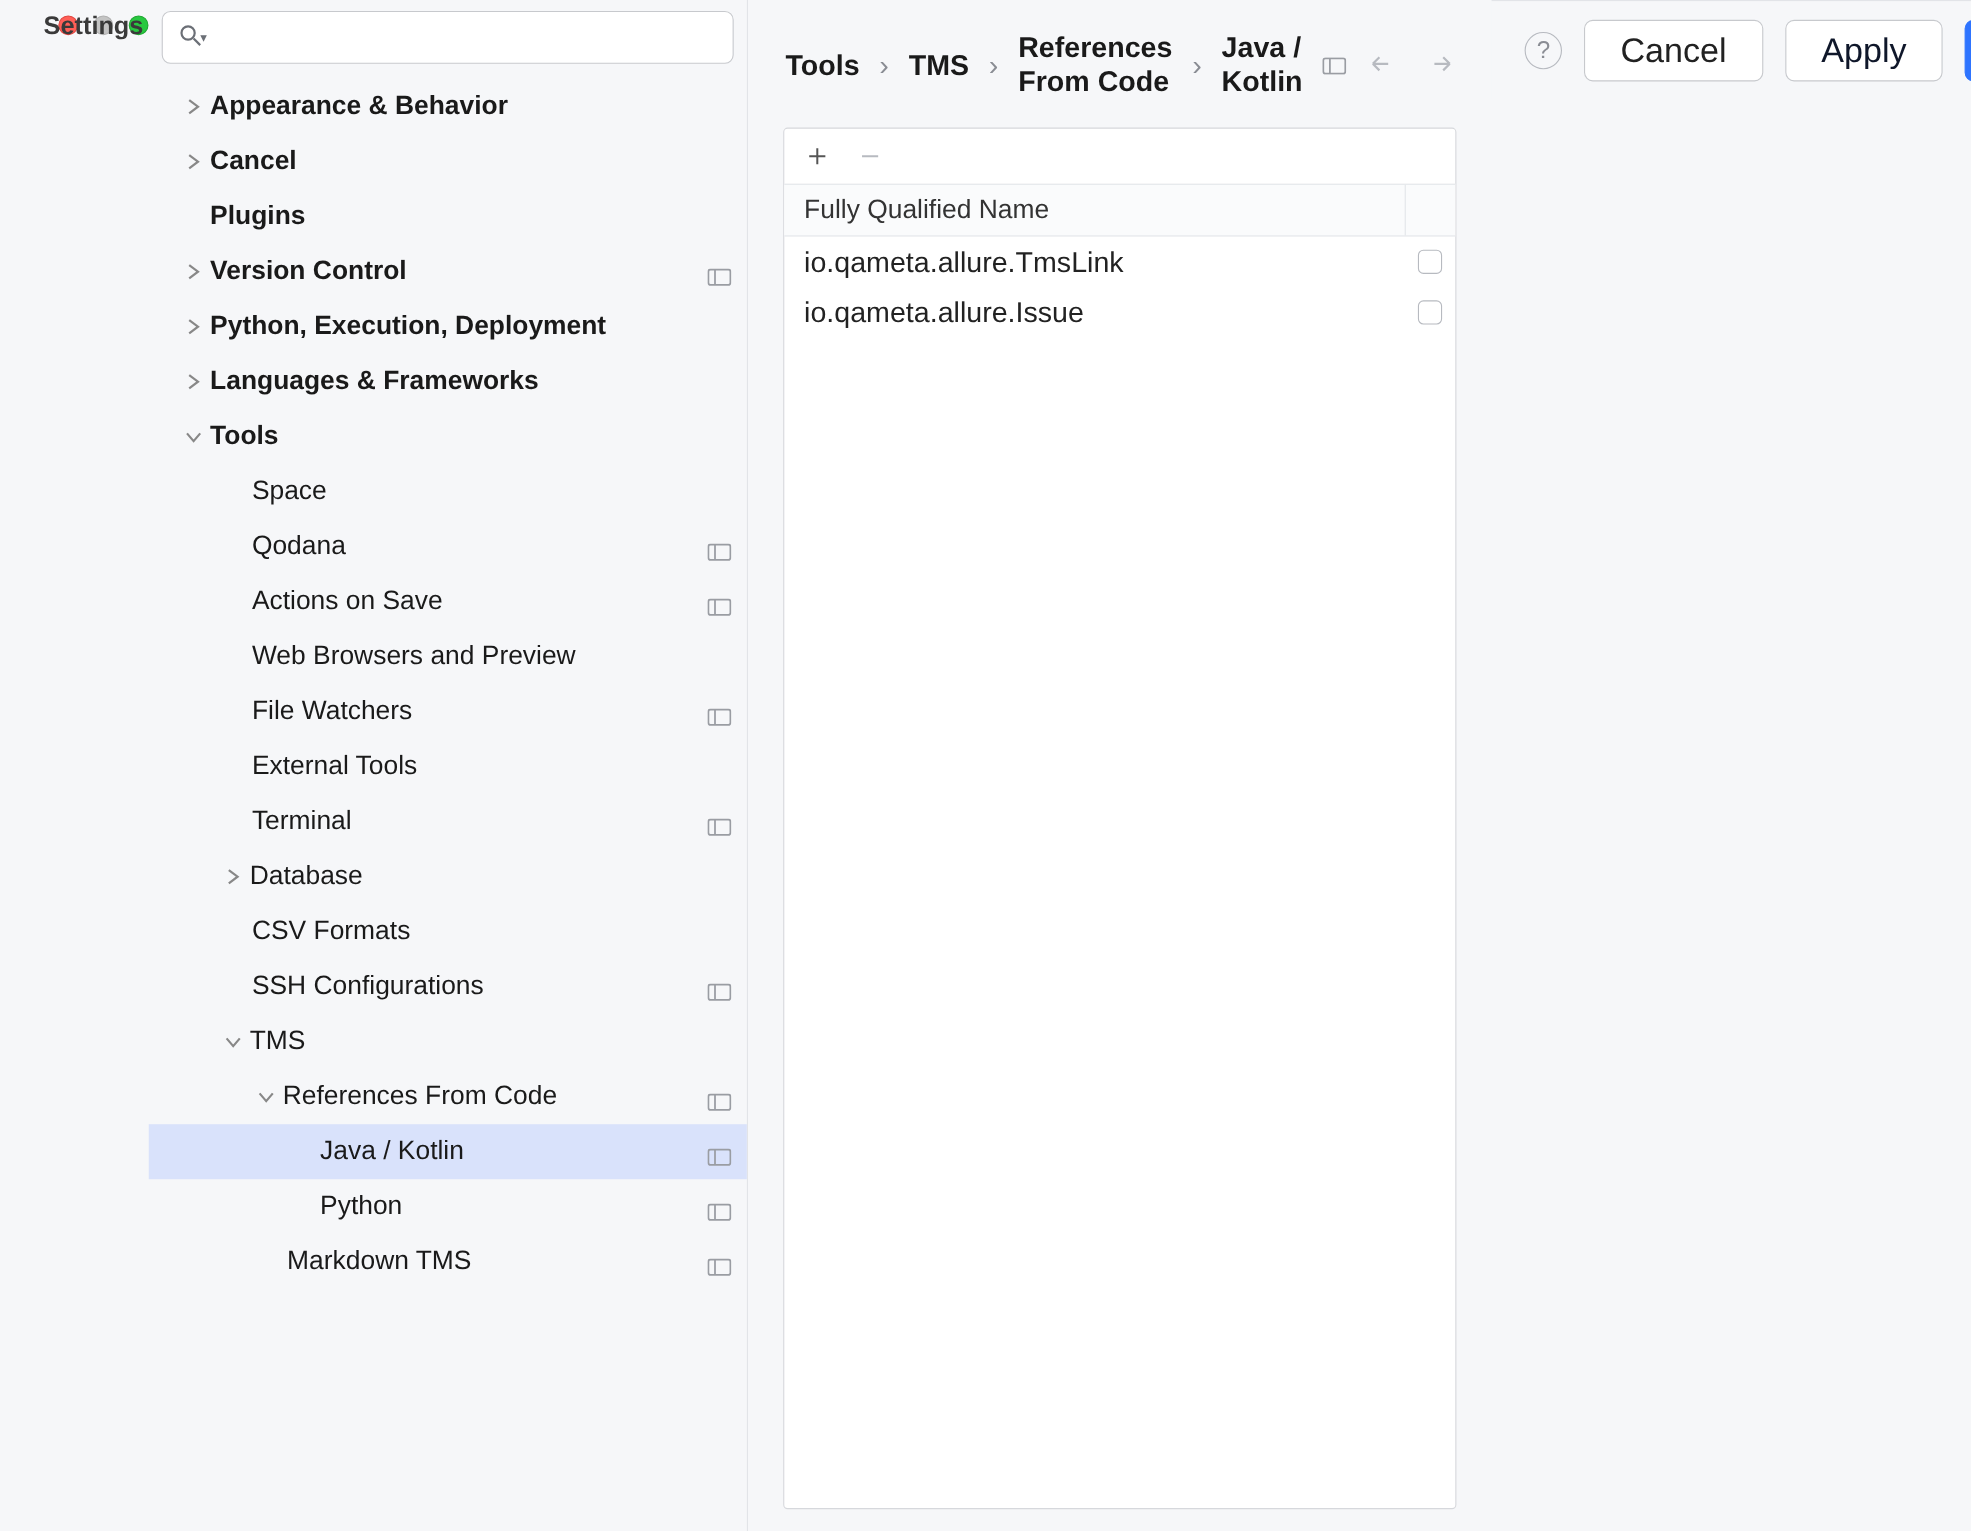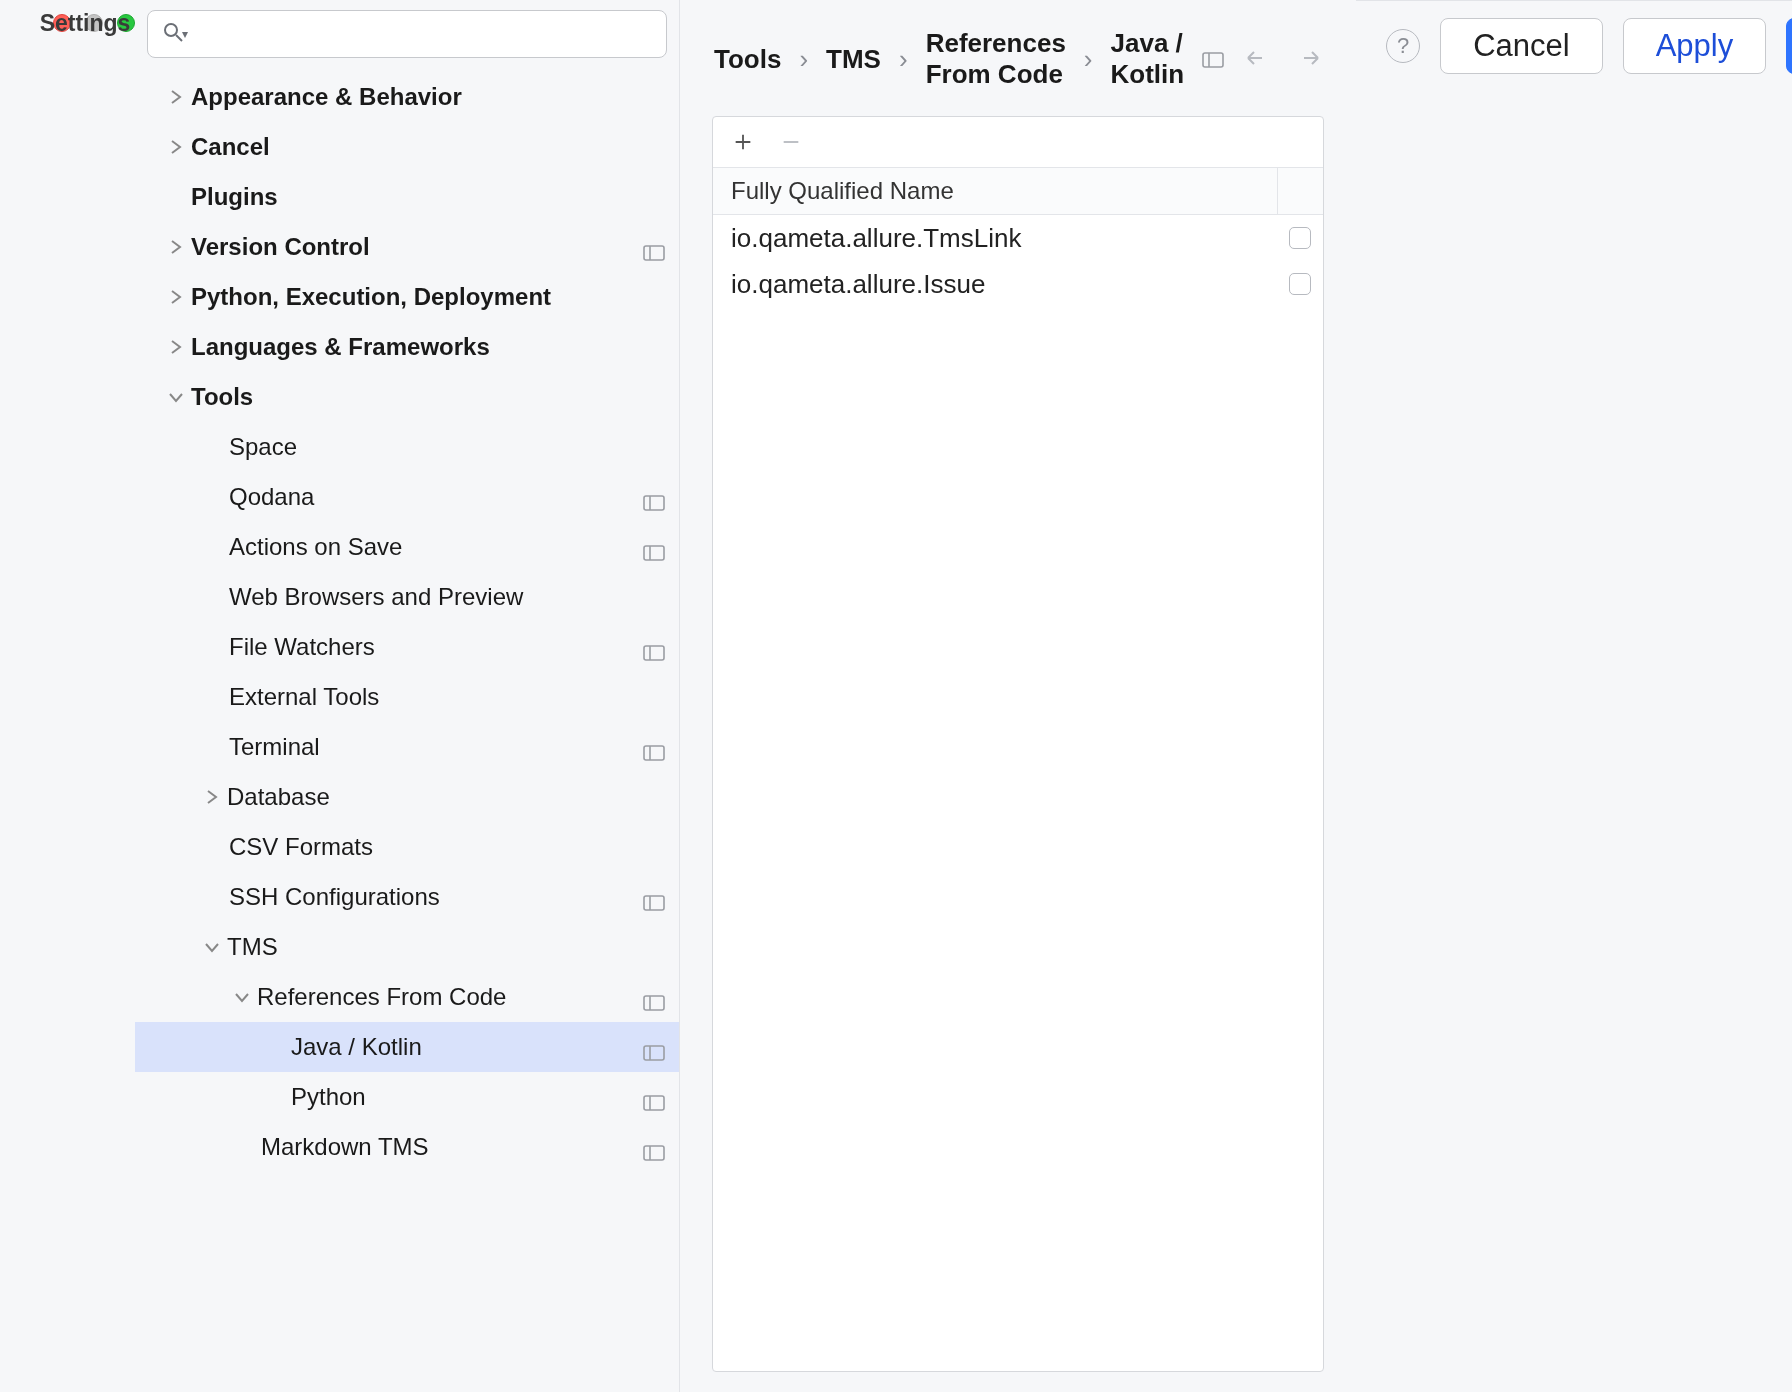--- a/index.html
+++ b/index.html
@@ -48,21 +48,21 @@
   .thead .hname { flex: 1; padding-left: 18px; font-size: 24px; color: #333; }
   .thead .hchk { width: 46px; border-left: 1px solid #e3e5e9; height: 100%; }
   .trow { height: 46px; display: flex; align-items: center; }
   .trow .cname { flex: 1; padding-left: 18px; font-size: 26px; color: #222; }
   .trow .cchk { width: 46px; display: flex; align-items: center; justify-content: center; }
   .chk { width: 22px; height: 22px; border: 1.5px solid #b7bac0; border-radius: 5px; background: #fff; }
   .footer { height: 90px; border-top: 1px solid #e2e4e8; display: flex; align-items: center; padding: 0 30px; gap: 20px; background: #f6f7f9; }
   .footer .help { width: 34px; height: 34px; border: 1.5px solid #b7bac0; border-radius: 50%; display: flex; align-items: center; justify-content: center; color: #8a8d94; font-size: 22px; margin-right: auto; }
   .btn { height: 56px; padding: 0 32px; border-radius: 8px; font-size: 31px; display: flex; align-items: center; justify-content: center; min-width: 140px; }
   .btn.secondary { background: #fff; border: 1px solid #c7c9cd; color: #222; }
-  .btn.secondary.disabled { color: #1d4ed8; }
+  .btn.secondary.disabled { color: #0f172a; }
   .btn.primary { background: #2e74ff; color: #fff; border: 1px solid #2e74ff; }
 </style>
 </head>
 <body>
 
 <svg width="0" height="0" style="position:absolute">
   <defs>
     <g id="chev-right">
         <path d="M4 2 L12 8 L4 14" fill="none" stroke="currentColor" stroke-width="2"></path>
       </g>

